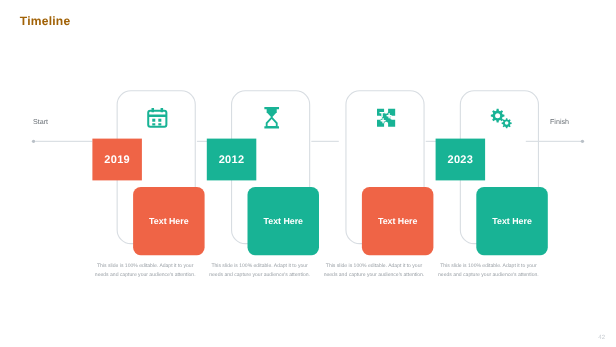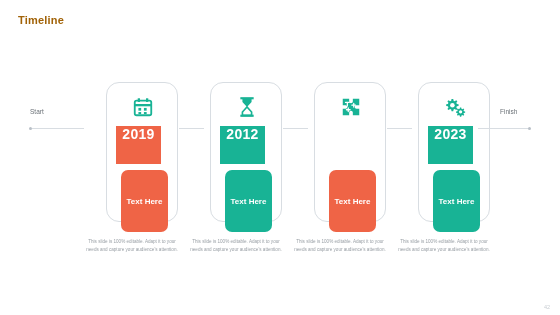--- a/index.html
+++ b/index.html
@@ -78,33 +78,33 @@
   }
   .col-icon svg { display: block; }
   
   .year-box {
     position: absolute;
     left: 0;
     top: 44px;
     width: 45px;
     height: 38px;
     display: flex;
+    align-items: center;
     justify-content: center;
     color: #ffffff;
-    font-size: 14px;
+    font-size: 10px;
     font-weight: bold;
     letter-spacing: 0.3px;
-    margin-left: 32px;
   }
   
   .text-card {
     position: absolute;
     left: 37px;
     top: 88px;
-    width: 47px;
+    width: 65px;
     height: 62px;
     border-radius: 7px;
     display: flex;
     align-items: center;
     justify-content: center;
     color: #ffffff;
     font-size: 8px;
     font-weight: bold;
   }
   

